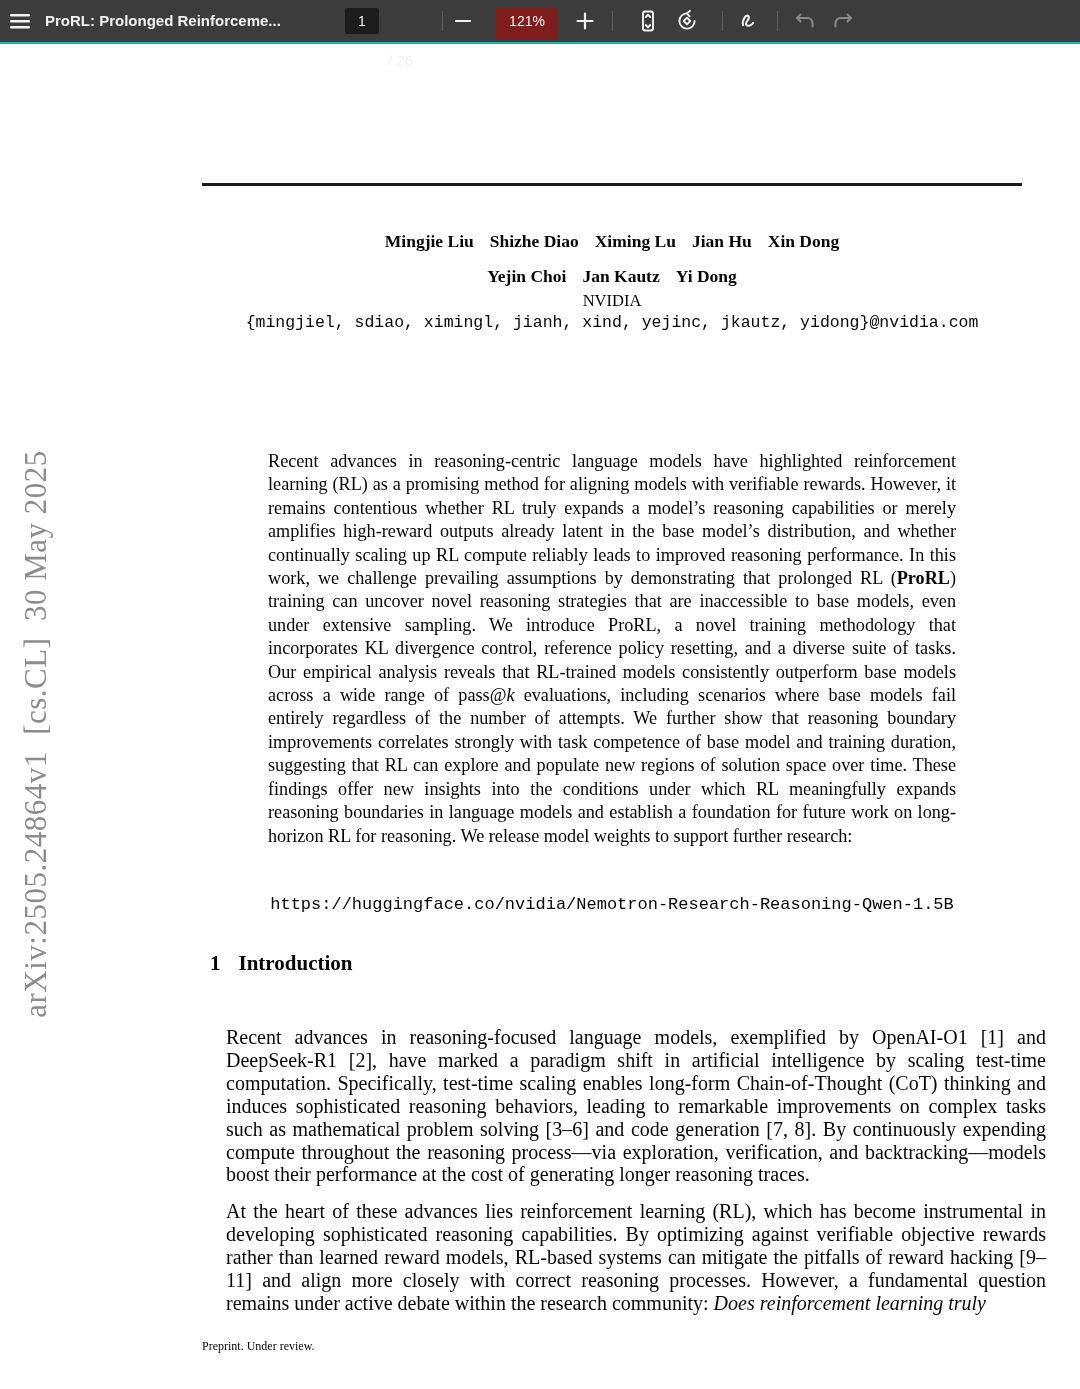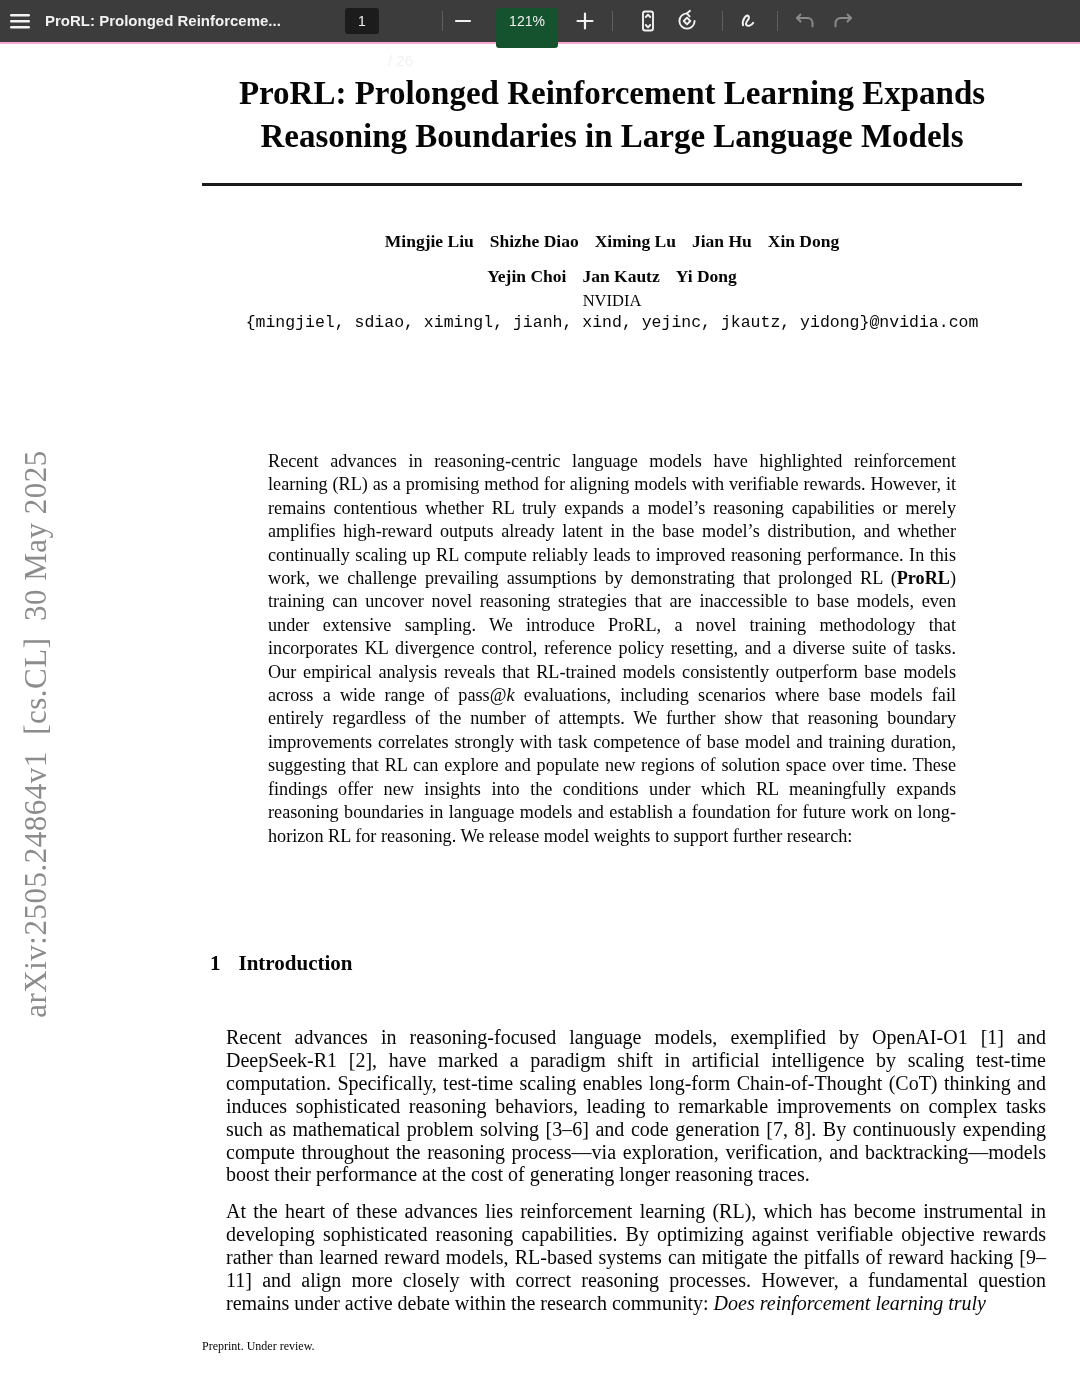--- a/index.html
+++ b/index.html
@@ -1,29 +1,29 @@
 <!DOCTYPE html>
 <html><head>
 <meta charset="utf-8">
 <style>
   html,body{margin:0;padding:0;width:1080px;height:1389px;background:#ffffff;overflow:hidden;}
   body{font-family:"Liberation Serif",serif;color:#060606;position:relative;}
 
   
-  .toolbar{position:absolute;top:0;left:0;width:1080px;height:42px;background:#3c3c3c;border-bottom:2px solid #f9a8d4;font-family:"Liberation Sans",sans-serif;z-index:10;}
+  .toolbar{position:absolute;top:0;left:0;width:1080px;height:42px;background:#3c3c3c;border-bottom:2px solid #14b8a6;font-family:"Liberation Sans",sans-serif;z-index:10;}
   .toolbar .abs{position:absolute;}
   .tb-menu{left:8px;top:10px;width:24px;height:22px;cursor:pointer;background:none;border:none;padding:0;}
   .tb-title{left:45px;top:0;height:42px;line-height:42px;color:#f1f1f1;font-size:15px;font-weight:600;white-space:nowrap;}
   .page-box{left:345px;top:8px;width:34px;height:26px;background:#1c1c1c;border-radius:3px;color:#f1f1f1;font-size:14px;text-align:center;line-height:26px;}
   .page-count{left:388px;top:0;height:42px;line-height:42px;color:#f1f1f1;font-size:15px;white-space:pre;margin-top:40px;}
   .sep{top:11px;width:1px;height:20px;background:#5f5f5f;}
   .s1{left:442px}.s2{left:612px}.s3{left:722px}.s4{left:777px}
   .icon-btn{background:none;border:none;padding:0;top:9px;width:26px;height:24px;cursor:pointer;}
   .b-zoom-out{left:450px}.b-zoom-in{left:572px}.b-fit{left:635px}.b-rot{left:674px}.b-pen{left:737px}.b-undo{left:792px}.b-redo{left:830px}
-  .zoom-box{left:496px;top:8px;width:62px;height:40px;background:#14532d;border-radius:3px;color:#f1f1f1;font-size:14px;text-align:center;line-height:26px;}
+  .zoom-box{left:496px;top:8px;width:62px;height:32px;background:#7f1d1d;border-radius:3px;color:#f1f1f1;font-size:14px;text-align:center;line-height:26px;}
 
   
   .page{position:absolute;top:44px;left:0;width:1080px;height:1345px;background:#ffffff;}
   .watermark{position:absolute;top:690px;left:36px;transform:translate(-50%,-50%) rotate(-90deg);white-space:pre;color:#8c8c8c;font-size:31px;letter-spacing:.5px;}
   .content{position:absolute;left:202px;top:0;width:820px;height:100%;}
   .paper-title{position:absolute;top:28px;left:0;width:100%;margin:0;text-align:center;font-size:33px;line-height:43px;font-weight:bold;color:#050505;}
   .rule{position:absolute;top:139px;left:0;width:100%;height:2.5px;background:#1a1a1a;}
   .authors{position:absolute;left:0;width:100%;text-align:center;font-weight:bold;font-size:17.5px;white-space:nowrap;}
   .authors.r1{top:187px;}
   .authors.r2{top:222px;}
@@ -112,31 +112,31 @@
           <path d="M16.5 5.5 L20 9 l-3.5 3.5"></path>
           <path d="M20 9 H9.5 a5 5 0 0 0 -5 5 v3.5"></path>
         </svg></span></button>
 
 </div>
 
 <div class="page">
   <div class="watermark">arXiv:2505.24864v1  [cs.CL]  30 May 2025</div>
 
   <div class="content">
-    <h1 class="paper-title"><span>ProRL: Prolonged Reinforcement Learning Expands</span><br><span>Reasoning Boundaries in Large Language Models</span></h1>
 
     <div class="rule"></div>
 
     <div class="authors r1"><span class="author">Mingjie Liu</span><span class="author">Shizhe Diao</span><span class="author">Ximing Lu</span><span class="author">Jian Hu</span><span class="author">Xin Dong</span></div>
     <div class="authors r2"><span class="author">Yejin Choi</span><span class="author">Jan Kautz</span><span class="author">Yi Dong</span></div>
     <div class="affil">NVIDIA</div>
     <div class="emails">{mingjiel, sdiao, ximingl, jianh, xind, yejinc, jkautz, yidong}@nvidia.com</div>
 
     <div class="abs-body"><span>Recent advances in reasoning-centric language models have highlighted reinforcement learning (RL) as a promising method for aligning models with verifiable rewards. However, it remains contentious whether RL truly expands a model’s reasoning capabilities or merely amplifies high-reward outputs already latent in the base model’s distribution, and whether continually scaling up RL compute reliably leads to improved reasoning performance. In this work, we challenge prevailing assumptions by demonstrating that prolonged RL (</span><span style="font-weight: bold;">ProRL</span><span>) training can uncover novel reasoning strategies that are inaccessible to base models, even under extensive sampling. We introduce ProRL, a novel training methodology that incorporates KL divergence control, reference policy resetting, and a diverse suite of tasks. Our empirical analysis reveals that RL-trained models consistently outperform base models across a wide range of pass@</span><span style="font-style: italic;">k</span><span> evaluations, including scenarios where base models fail entirely regardless of the number of attempts. We further show that reasoning boundary improvements correlates strongly with task competence of base model and training duration, suggesting that RL can explore and populate new regions of solution space over time. These findings offer new insights into the conditions under which RL meaningfully expands reasoning boundaries in language models and establish a foundation for future work on long-horizon RL for reasoning. We release model weights to support further research:</span></div>
 
+    <a class="model-url">https://huggingface.co/nvidia/Nemotron-Research-Reasoning-Qwen-1.5B</a>
 
     <div class="sec-head"><span class="sec-num">1</span><span>Introduction</span></div>
 
     <p class="body-p p1">Recent advances in reasoning-focused language models, exemplified by OpenAI-O1 [1] and DeepSeek-R1 [2], have marked a paradigm shift in artificial intelligence by scaling test-time computation. Specifically, test-time scaling enables long-form Chain-of-Thought (CoT) thinking and induces sophisticated reasoning behaviors, leading to remarkable improvements on complex tasks such as mathematical problem solving [3–6] and code generation [7, 8]. By continuously expending compute throughout the reasoning process—via exploration, verification, and backtracking—models boost their performance at the cost of generating longer reasoning traces.</p>
     <p class="body-p p2"><span>At the heart of these advances lies reinforcement learning (RL), which has become instrumental in developing sophisticated reasoning capabilities. By optimizing against verifiable objective rewards rather than learned reward models, RL-based systems can mitigate the pitfalls of reward hacking [9–11] and align more closely with correct reasoning processes. However, a fundamental question remains under active debate within the research community: </span><span style="font-style: italic;">Does reinforcement learning truly</span></p>
 
     <div class="footer">Preprint. Under review.</div>
   </div>
 </div>
 

